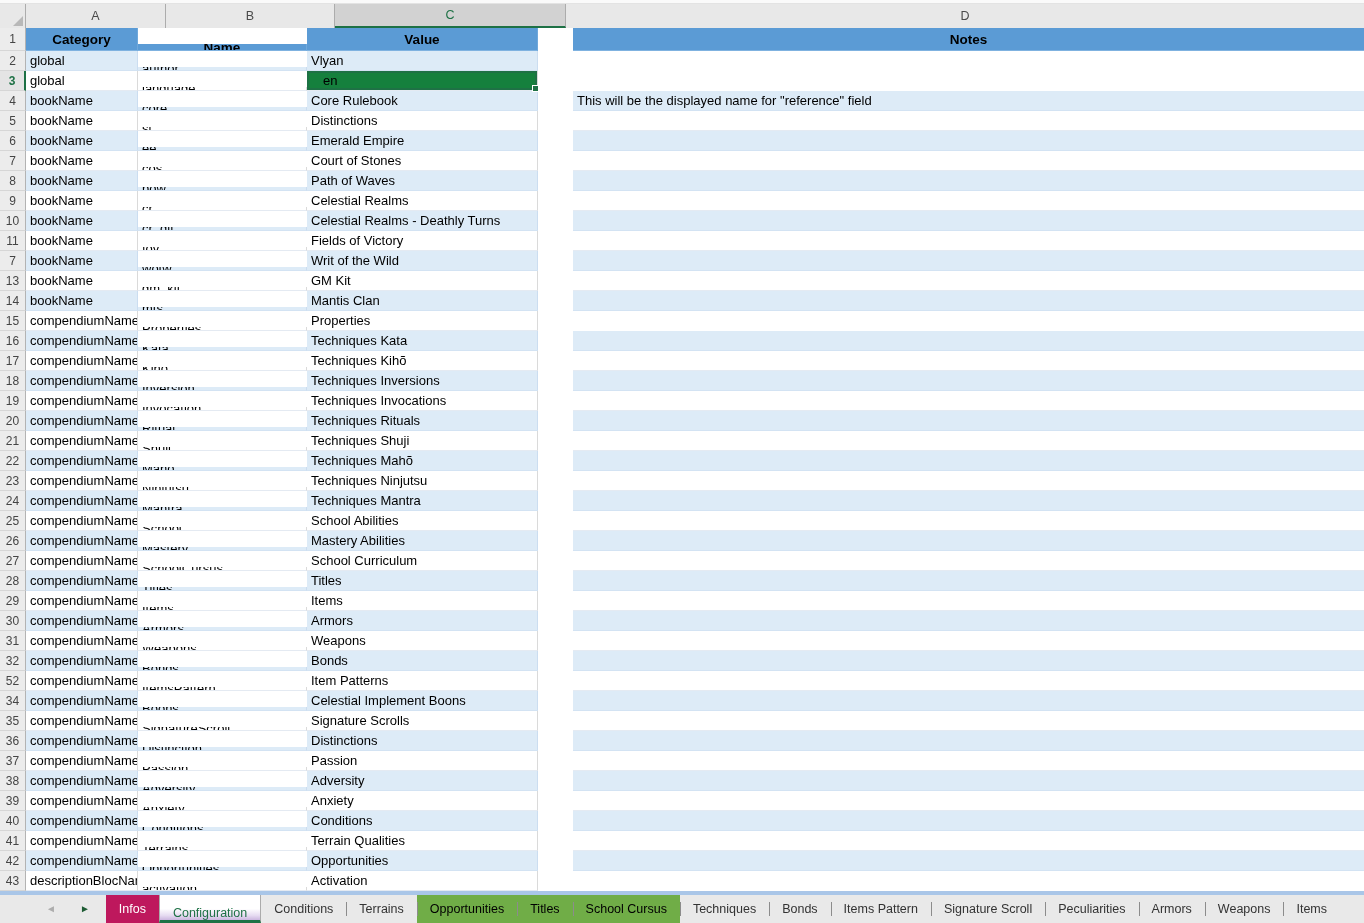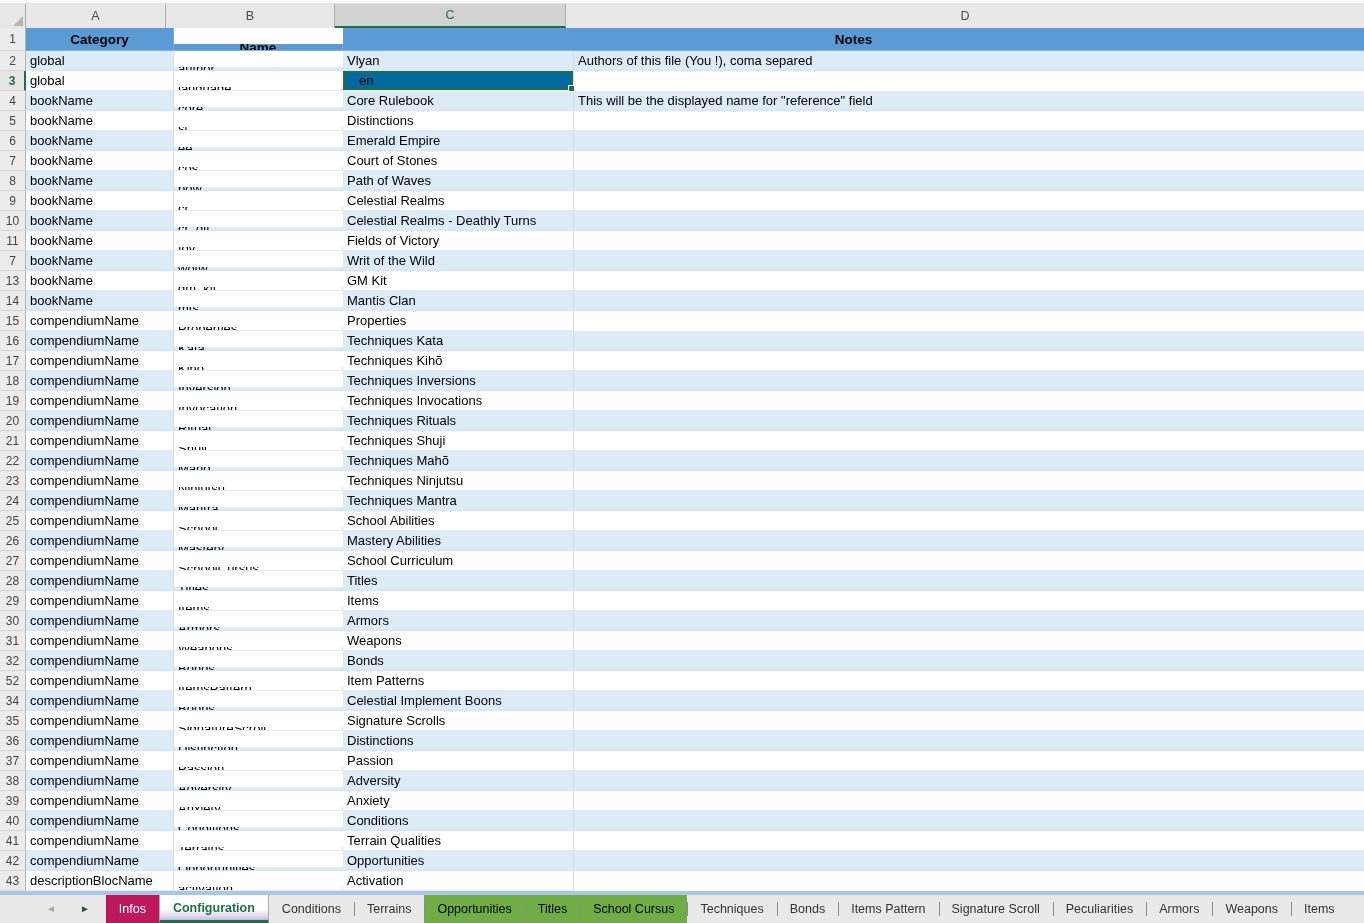--- a/index.html
+++ b/index.html
@@ -25,46 +25,46 @@
   .grid { width:1364px; }
   .row { display:flex; height:20px; }
   .row.hdr { height:23px; }
   .gut { width:26px; flex:none; display:flex; align-items:center; justify-content:center;
          background:#ECECEC; border-right:1px solid #B3B3B3; border-bottom:1px solid #D6D6D6;
          font-size:12px; color:#454545; }
   .row.sel-row .gut { color:#1E7145; font-weight:bold; border-right:2px solid #1E7145; background:#E4E4E4; }
   .cell { display:flex; align-items:center; padding:0 4px; white-space:nowrap; overflow:hidden;
           font-size:13px; color:#000; background:#fff;
           border-right:1px solid #DADADA; border-bottom:1px solid #E4EAF2; }
-  .c-a { width:148px; } .c-b { width:169px;margin-top:16px; } .c-c { width:231px; } .c-d { flex:1; border-right:none; }
+  .c-a { width:112px; } .c-b { width:169px;margin-top:16px; } .c-c { width:231px; } .c-d { flex:1; border-right:none;margin-left:35px; }
   .row.band .cell { background:#DDEBF7; border-bottom-color:#D3E3F3; border-right-color:#CBDDF0; }
   .row.hdr .cell { background:#5B9BD5; font-weight:bold; font-size:13.5px; justify-content:center;
                    color:#000; border-right-color:#6FA8DB; border-bottom:1px solid #7FB2E0; }
-  .cell.sel-cell { overflow:visible; position:relative; background:#0369a1;
+  .cell.sel-cell { overflow:visible; position:relative; background:#15803d;
                    box-shadow: inset 0 0 0 2px #1E7145; z-index:3;padding-left:16px; }
   .cell.sel-cell::after { content:''; position:absolute; right:-2px; bottom:-2px; width:5px; height:5px;
                           background:#1E7145; border:1px solid #fff; }
 
   
   .tab-accent { height:4px; background:#A9C6E8; }
   .tabbar { height:28px; background:#E9E9E9; display:flex; align-items:stretch; overflow:hidden; }
   .navs { display:flex; align-items:center; flex:none; padding-left:46px; gap:24px; }
   .nav-arrow { font-size:10px; line-height:1; cursor:default; }
   .nav-left { color:#ADADAD; }
   .nav-right { color:#1E5C34; }
   .tabs { display:flex; align-items:stretch; margin-left:16px; flex:1; overflow:hidden; }
   .tab { position:relative; display:flex; align-items:center; padding:0 13px;
          font-size:12.5px; color:#333; white-space:nowrap; cursor:default; }
   .tab.sep::before { content:''; position:absolute; left:0; top:7px; bottom:7px; width:1px; background:#8C8C8C; }
   .tab.green { background:#70AD47; color:#000; }
   .tab.purple { background:#be185d; color:#fff; }
   .tab.active { background:linear-gradient(#FFFFFF 55%, #E6DBF1 82%, #CBB6DF);
-                color:#1E7145; font-weight:bold;
+                color:#1E7145; font-weight:normal;
                 border-left:1px solid #ABABAB; border-right:1px solid #ABABAB;
-                border-bottom:3px solid #1E7145; }
+                border-bottom:3px solid #1E7145;align-items:flex-end; }
 </style>
 </head>
 <body>
 
 <div class="app">
 
   <div class="top-sliver"></div>
 
   <div class="col-headers">
     <div class="corner"></div>
@@ -72,29 +72,29 @@
     <div class="colh w-b">B</div>
     <div class="colh w-c sel">C</div>
     <div class="colh w-d">D</div>
   </div>
 
   <div class="grid">
     <div class="row hdr">
       <div class="gut">1</div>
       <div class="cell c-a">Category</div>
       <div class="cell c-b">Name</div>
+      <div class="cell c-c">Value</div>
       <div class="cell c-d">Notes</div>
     </div>
     <div>
   <div class="row band">
     <div class="gut">2</div>
     <div class="cell c-a">global</div>
     <div class="cell c-b">author</div>
     <div class="cell c-c">Vlyan</div>
-    <div class="cell c-d">Authors of this file (You !), coma separed</div>
   </div>
 
   <div class="row sel-row">
     <div class="gut">3</div>
     <div class="cell c-a">global</div>
     <div class="cell c-b">language</div>
     <div class="cell c-c sel-cell">en</div>
   </div>
 
   <div class="row band">

